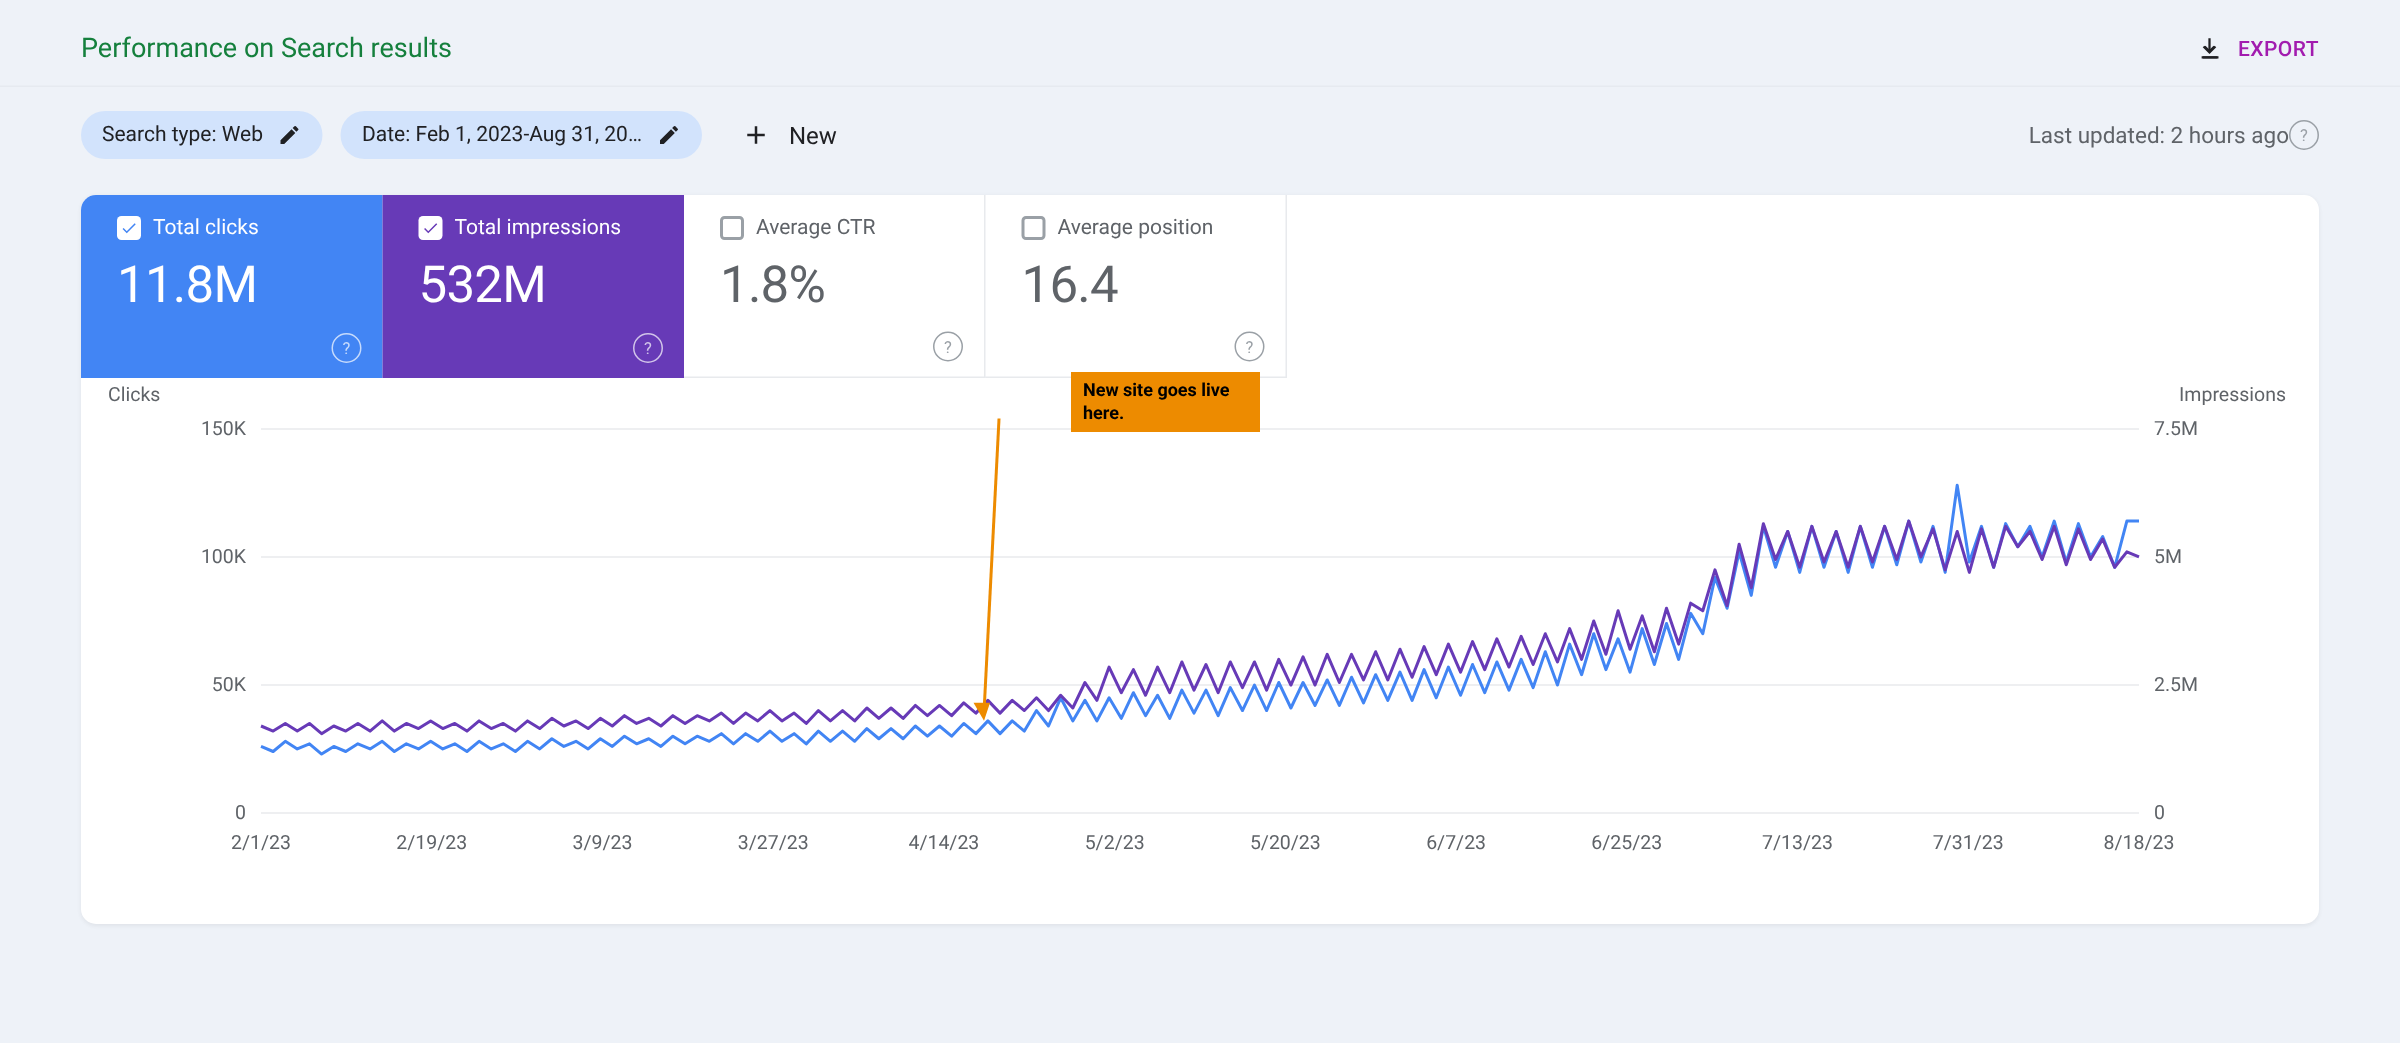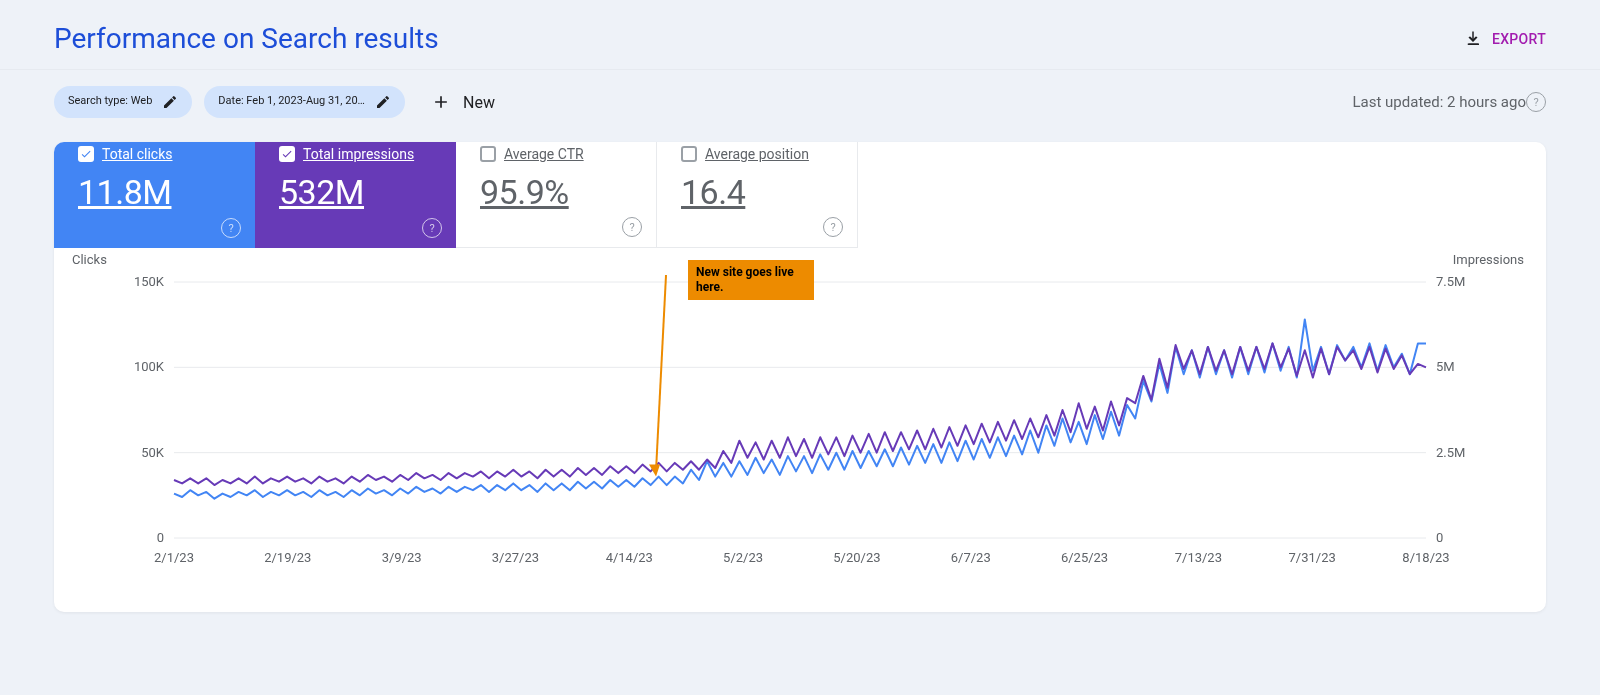--- a/index.html
+++ b/index.html
@@ -21,38 +21,38 @@
     font-family: var(--font);
     color: var(--txt);
     font-size: 14px;
     width: 1600px;
   }
   .header-row {
     display: flex; align-items: center; justify-content: space-between;
     padding: 22px 54px 14px 54px;
     border-bottom: 1px solid #e6eaf0;
   }
-  .page-title { font-size: 28px; font-weight: 400; color: #1d4ed8; }
+  .page-title { font-size: 18px; font-weight: 400; color: #15803d; }
   .export-btn {
     display: flex; align-items: center; gap: 10px; font-weight: 500;
     letter-spacing: .3px; color: #a21caf; cursor: pointer;
   }
   .export-btn svg { width: 18px; height: 18px; fill: #202124; }
 
   .filter-row {
     display: flex; align-items: center; justify-content: space-between;
     padding: 16px 54px 10px 54px;
   }
   .chips { display: flex; align-items: center; gap: 12px; }
   .chip {
     background: var(--chip-bg);
     border-radius: 18px;
     padding: 8px 14px;
-    display: flex; align-items: flex-start; gap: 10px;
-    font-size: 11px; color: #202124;
+    display: flex; align-items: center; gap: 10px;
+    font-size: 14px; color: #202124;
     cursor: pointer;
   }
   .chip svg { width: 16px; height: 16px; fill: #202124; }
   .new-btn {
     display: flex; align-items: center; gap: 12px;
     font-size: 16px; font-weight: 400; cursor: pointer;
     margin-left: 14px;
   }
   .new-btn svg { width: 20px; height: 20px; fill: #202124; }
   .last-updated { display: flex; align-items: center; gap: 0; color: var(--txt-muted); font-size: 15px;}
@@ -64,28 +64,27 @@
     margin: 14px 54px 24px 54px;
     box-shadow: 0 1px 3px rgba(60,64,67,.08);
     position: relative;
     padding-bottom: 30px;
   }
   .metrics-row {
     display: flex;
     position: relative;
   }
   .metric-tile {
-    width: 201px; height: 106px;
+    width: 201px; height: 122px;
     border-right: 1px solid var(--grid);
     border-bottom: 1px solid var(--grid);
-    padding: 4px 0 0 24px;
+    padding: 14px 0 0 24px;
     box-sizing: border-box;
     position: relative;
     cursor: pointer;
-    text-decoration: underline;
   }
   .metric-tile.first { border-top-left-radius: 10px; }
   .metric-tile.active-blue { background: var(--blue); color: #fff; border: none; }
   .metric-tile.active-purple { background: var(--purple); color: #fff; border: none; }
   .metric-head { display: flex; align-items: center; gap: 8px; font-size: 14px; }
   .metric-val  { font-size: 34px; font-weight: 400; margin-top: 10px; letter-spacing: -.5px;}
   .metric-tile .help-circle { position: absolute; right: 14px; bottom: 10px; border-color: rgba(255,255,255,.7); color: rgba(255,255,255,.7);}
   .metric-tile.inactive .help-circle { border-color: #9aa0a6; color: #9aa0a6; }
   .metric-tile.inactive { color: #5f6368; }
   .chk {
@@ -96,21 +95,21 @@
   .chk.on { background: #fff; }
   .chk.on svg { width: 12px; height: 12px; }
   .chk.on.blue svg { fill: var(--blue); }
   .chk.on.purple svg { fill: var(--purple); }
   .chk.off { border: 2px solid #9aa0a6; }
 
   .annotation-box {
     position: absolute; background: var(--orange); color: #000;
     font-weight: 700; font-size: 12px; line-height: 1.25;
     padding: 5px 8px; width: 110px;
-    left: 634px; top: 118px; z-index: 5;
+    left: 660px; top: 118px; z-index: 5;
   }
 
   .chart-wrap { position: relative; padding: 14px 60px 0 60px; }
   .axis-label-left { position: absolute; left: 18px; top: 4px; font-size: 13px; color: var(--txt-muted);}
   .axis-label-right{ position: absolute; right: 22px; top: 4px; font-size: 13px; color: var(--txt-muted);}
   svg.chart { display: block; }
 </style>
 </head>
 <body>
 
@@ -177,21 +176,21 @@
         <span>Total impressions</span>
       </div>
       <div class="metric-val">532M</div>
       <span class="help-circle">?</span>
     </div>
     <div class="metric-tile inactive">
       <div class="metric-head">
         <span class="chk off"></span>
         <span>Average CTR</span>
       </div>
-      <div class="metric-val">95.9%</div>
+      <div class="metric-val">1.8%</div>
       <span class="help-circle">?</span>
     </div>
     <div class="metric-tile inactive">
       <div class="metric-head">
         <span class="chk off"></span>
         <span>Average position</span>
       </div>
       <div class="metric-val">16.4</div>
       <span class="help-circle">?</span>
     </div>

